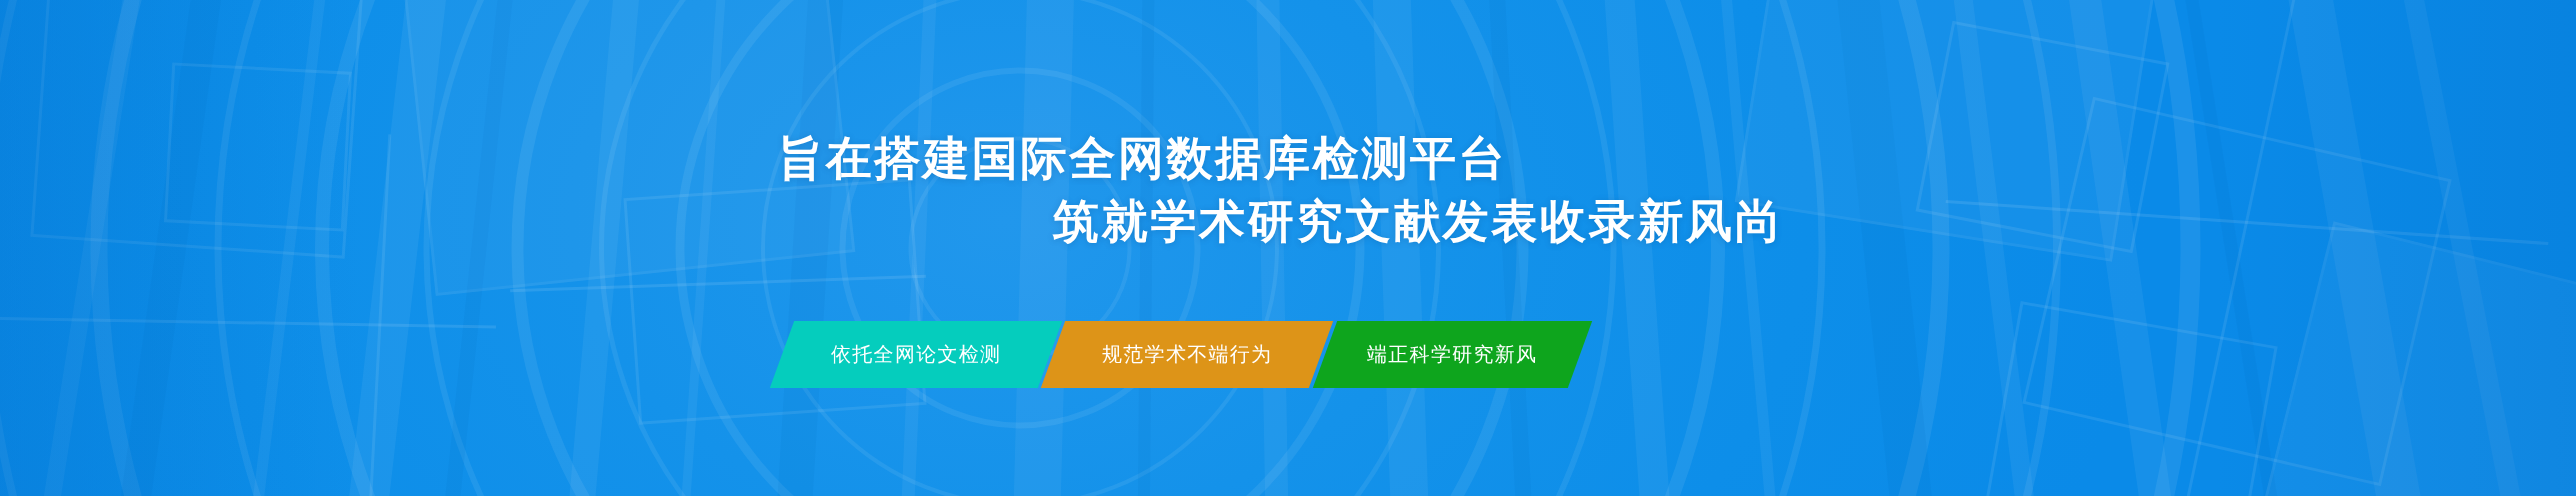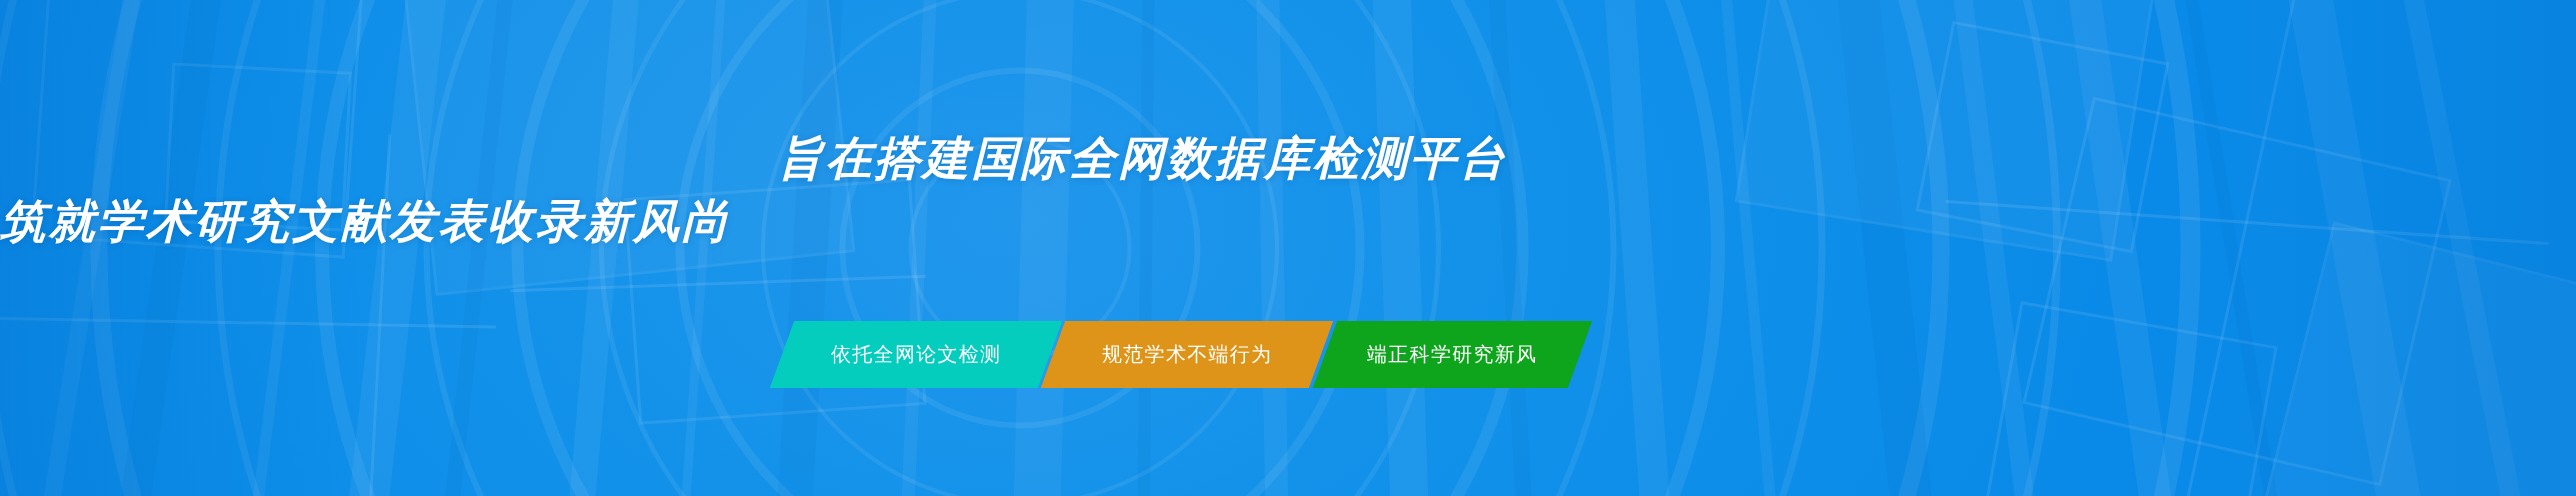--- a/index.html
+++ b/index.html
@@ -84,33 +84,32 @@
                       rgba(3,110,200,0) 86%, rgba(3,110,200,0.26) 100%);
   }
 
   
   .headline {
     position: absolute;
     left: 0;
     top: 131px;
     width: 2576px;
     z-index: 5;
-    font-style: italic;
   }
   .headline-line {
     color: #ffffff;
     font-size: 46px;
     font-weight: bold;
     letter-spacing: 2.7px;
     line-height: 54px;
     white-space: nowrap;
     text-shadow: 0 1.3px 6.7px rgba(0,60,120,0.22);
   }
   .headline-line.line-1 { padding-left: 777px; }
-  .headline-line.line-2 { margin-top: 9.4px; }
+  .headline-line.line-2 { padding-left: 1045px; margin-top: 9.4px; margin-left: 8px; }
 
   
   .tags {
     position: absolute;
     left: 782px;
     top: 321px;
     height: 67px;
     display: flex;
     z-index: 6;
   }

